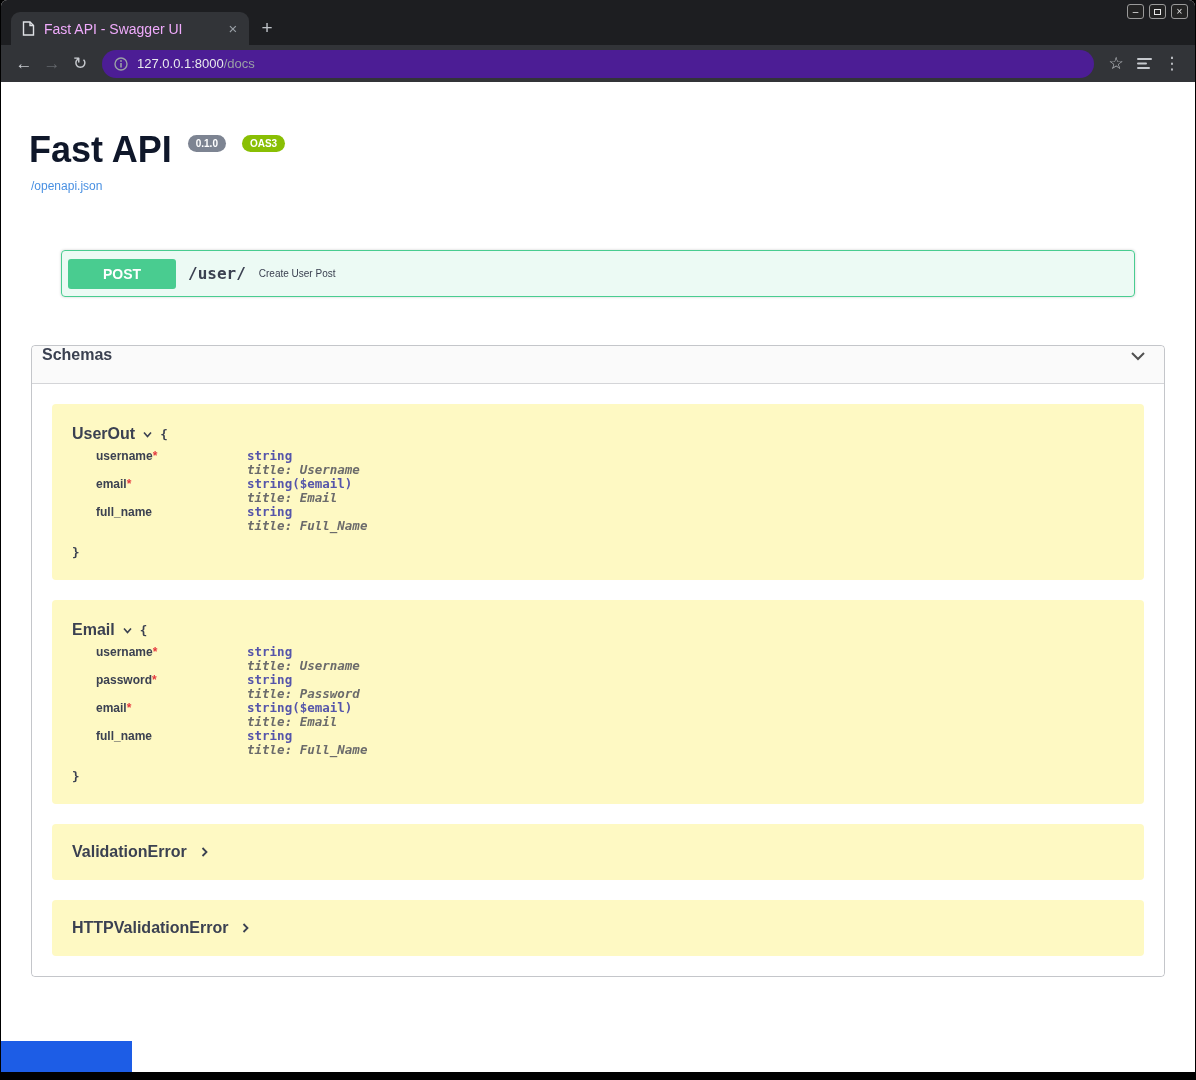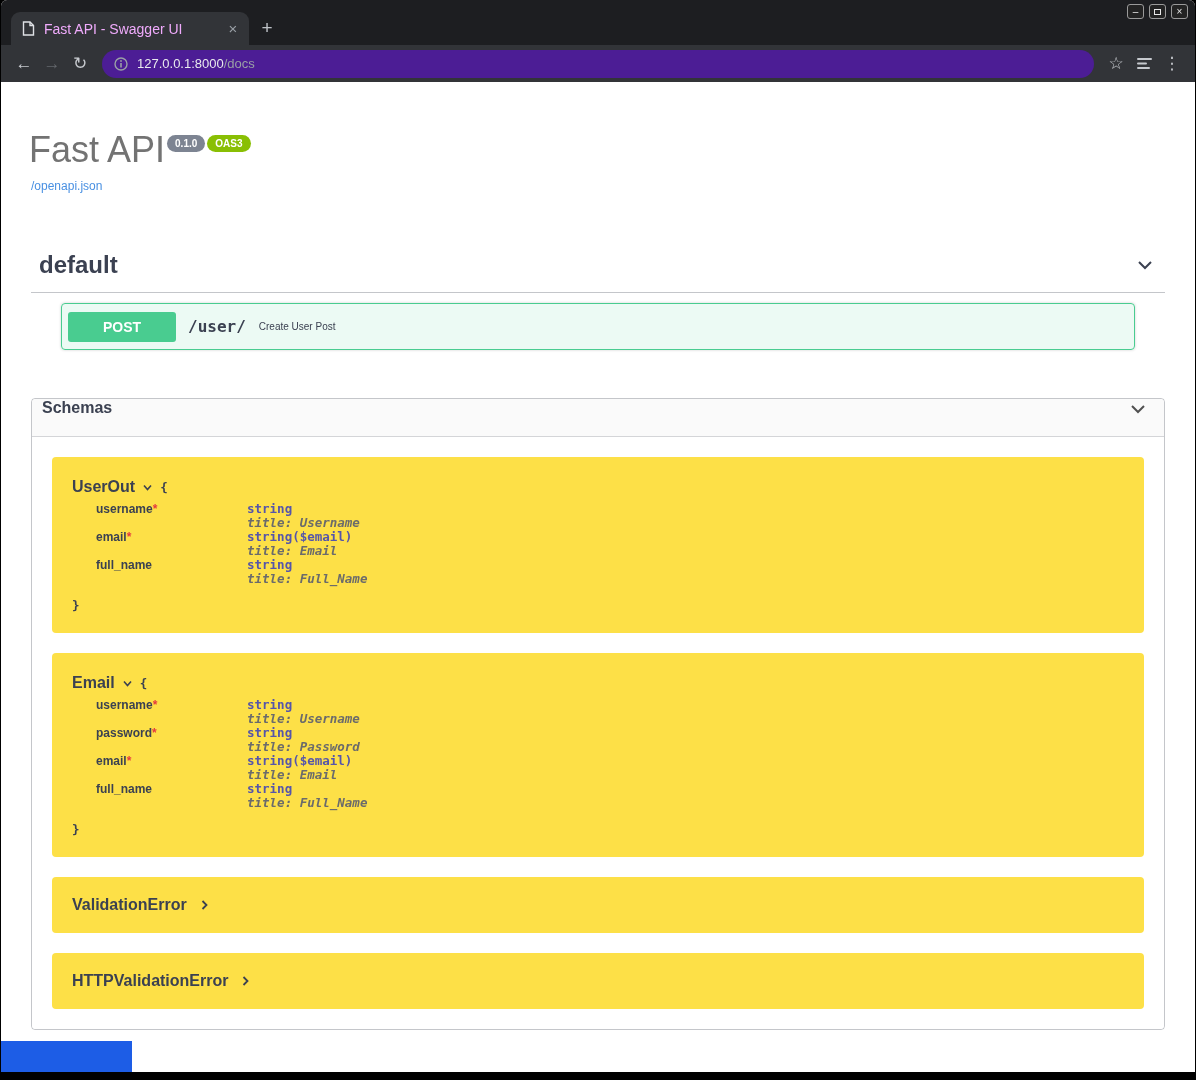--- a/index.html
+++ b/index.html
@@ -52,24 +52,24 @@
   }
   .url-text { font-size:13px; color:#e8eaed; }
   .url-path { color:#9aa0a6; }
   .icon-svg { display:block; }
 
   
   .page { height:990px; background:#fff; overflow:hidden; }
 
   .info { padding:48px 28px 0; }
   .title-line { display:flex; align-items:flex-start; }
-  .api-title { font-size:36px; font-weight:400; color:#737373; line-height:40px; }
+  .api-title { font-size:36px; font-weight:700; color:#0f172a; line-height:40px; }
   .pill {
     color:#fff; font-size:10px; font-weight:700; padding:3px 8px;
-    border-radius:20px; margin:5px 0 0 2px; line-height:11px;
+    border-radius:20px; margin:5px 0 0 16px; line-height:11px;
   }
   .pill.version { background:#7d8492; }
   .pill.oas { background:#89bf04; }
   .spec-link { display:inline-block; margin:9px 0 0 2px; font-size:12px; color:#4990e2; text-decoration:none; }
 
   .tag-section { margin:56px 30px 0; }
   .tag-header {
     display:flex; justify-content:space-between; align-items:center;
     padding:0 10px 12px 8px; border-bottom:1px solid rgba(59,65,81,.3);
   }
@@ -90,21 +90,21 @@
 
   .schemas { margin:48px 30px 0; border:1px solid rgba(59,65,81,.3); border-radius:4px; }
   .schemas-header {
     display:flex; justify-content:space-between; align-items:flex-start;
     height:38px; padding:0 16px 0 10px; background:#fafafa;
     border-bottom:1px solid rgba(59,65,81,.2); border-radius:4px 4px 0 0;
   }
   .schemas-title { font-size:16px; font-weight:700; color:#3b4151; }
   .models-wrap { padding:20px; background:#fff; border-radius:0 0 4px 4px; }
 
-  .model-box { background:#fde047; border-radius:4px; margin-bottom:20px; padding:20px; }
+  .model-box { background:#fef9c3; border-radius:4px; margin-bottom:20px; padding:20px; }
   .model-box:last-child { margin-bottom:0; }
   .model-box.collapsed { padding:18px 20px; display:flex; align-items:center; gap:12px; }
   .model-title-row { display:flex; align-items:center; gap:7px; }
   .model-title { font-size:16px; font-weight:700; color:#3b4151; line-height:20px; }
   .mono { font-family:"DejaVu Sans Mono", monospace; font-size:12.5px; font-weight:700; color:#3b4151; }
   .props { margin:5px 0 0 24px; }
   .prop-row { display:flex; align-items:flex-start; }
   .prop-name { width:151px; font-family:Liberation Sans, sans-serif; font-size:12px; font-weight:700; color:#3b4151; line-height:14px; }
   .star { color:#e5393f; }
   .prop-type  { font-family:"DejaVu Sans Mono", monospace; font-size:12.5px; font-weight:600; color:#5555aa; line-height:14px; }
@@ -167,26 +167,20 @@
     <div class="info">
       <div class="title-line">
         <span class="api-title">Fast API</span>
         <span class="pill version">0.1.0</span>
         <span class="pill oas">OAS3</span>
       </div>
       <a class="spec-link" href="#">/openapi.json</a>
     </div>
 
     <div class="tag-section">
-      <div class="tag-header">
-        <span class="tag-title">default</span>
-        <svg class="icon-svg" width="20" height="20" viewBox="0 0 20 20">
-          <path d="M4 7 l6 6 6 -6" fill="none" stroke="#3b4151" stroke-width="2"></path>
-        </svg>
-      </div>
       <div class="opblock">
         <span class="method-badge">POST</span>
         <span class="op-path">/user/</span>
         <span class="op-summary">Create User Post</span>
       </div>
     </div>
 
     <div class="schemas">
       <div class="schemas-header">
         <span class="schemas-title">Schemas</span>

